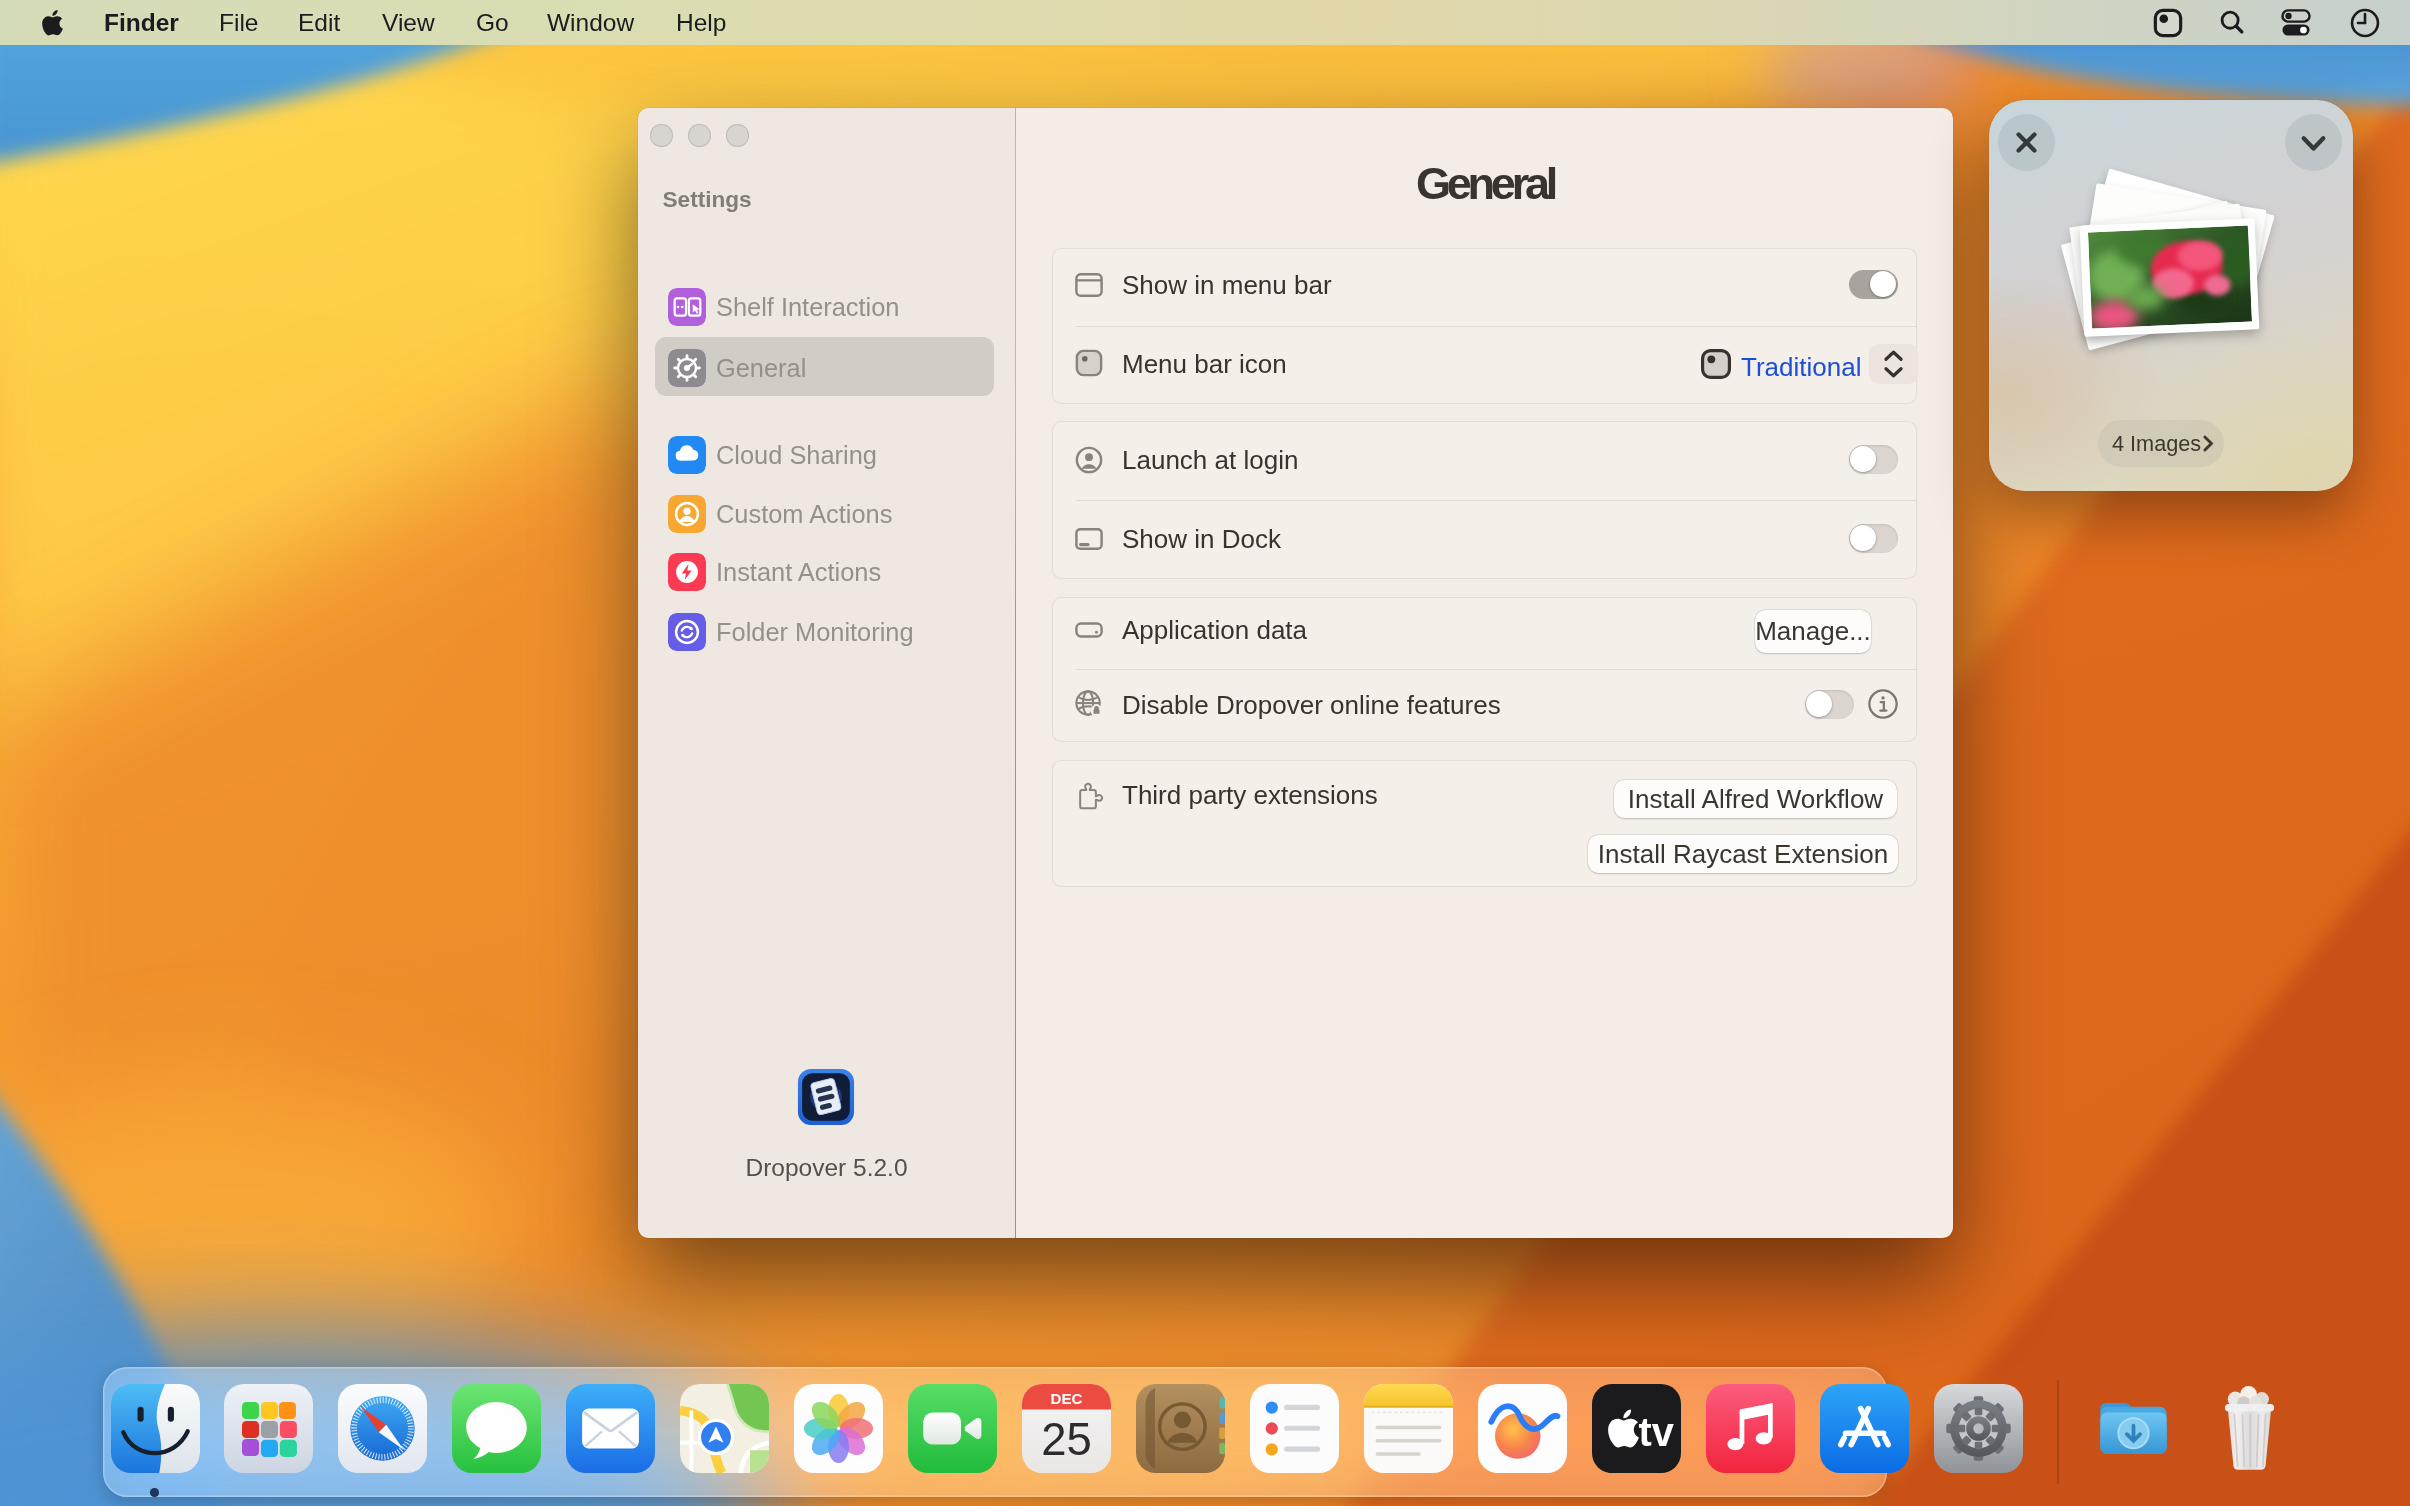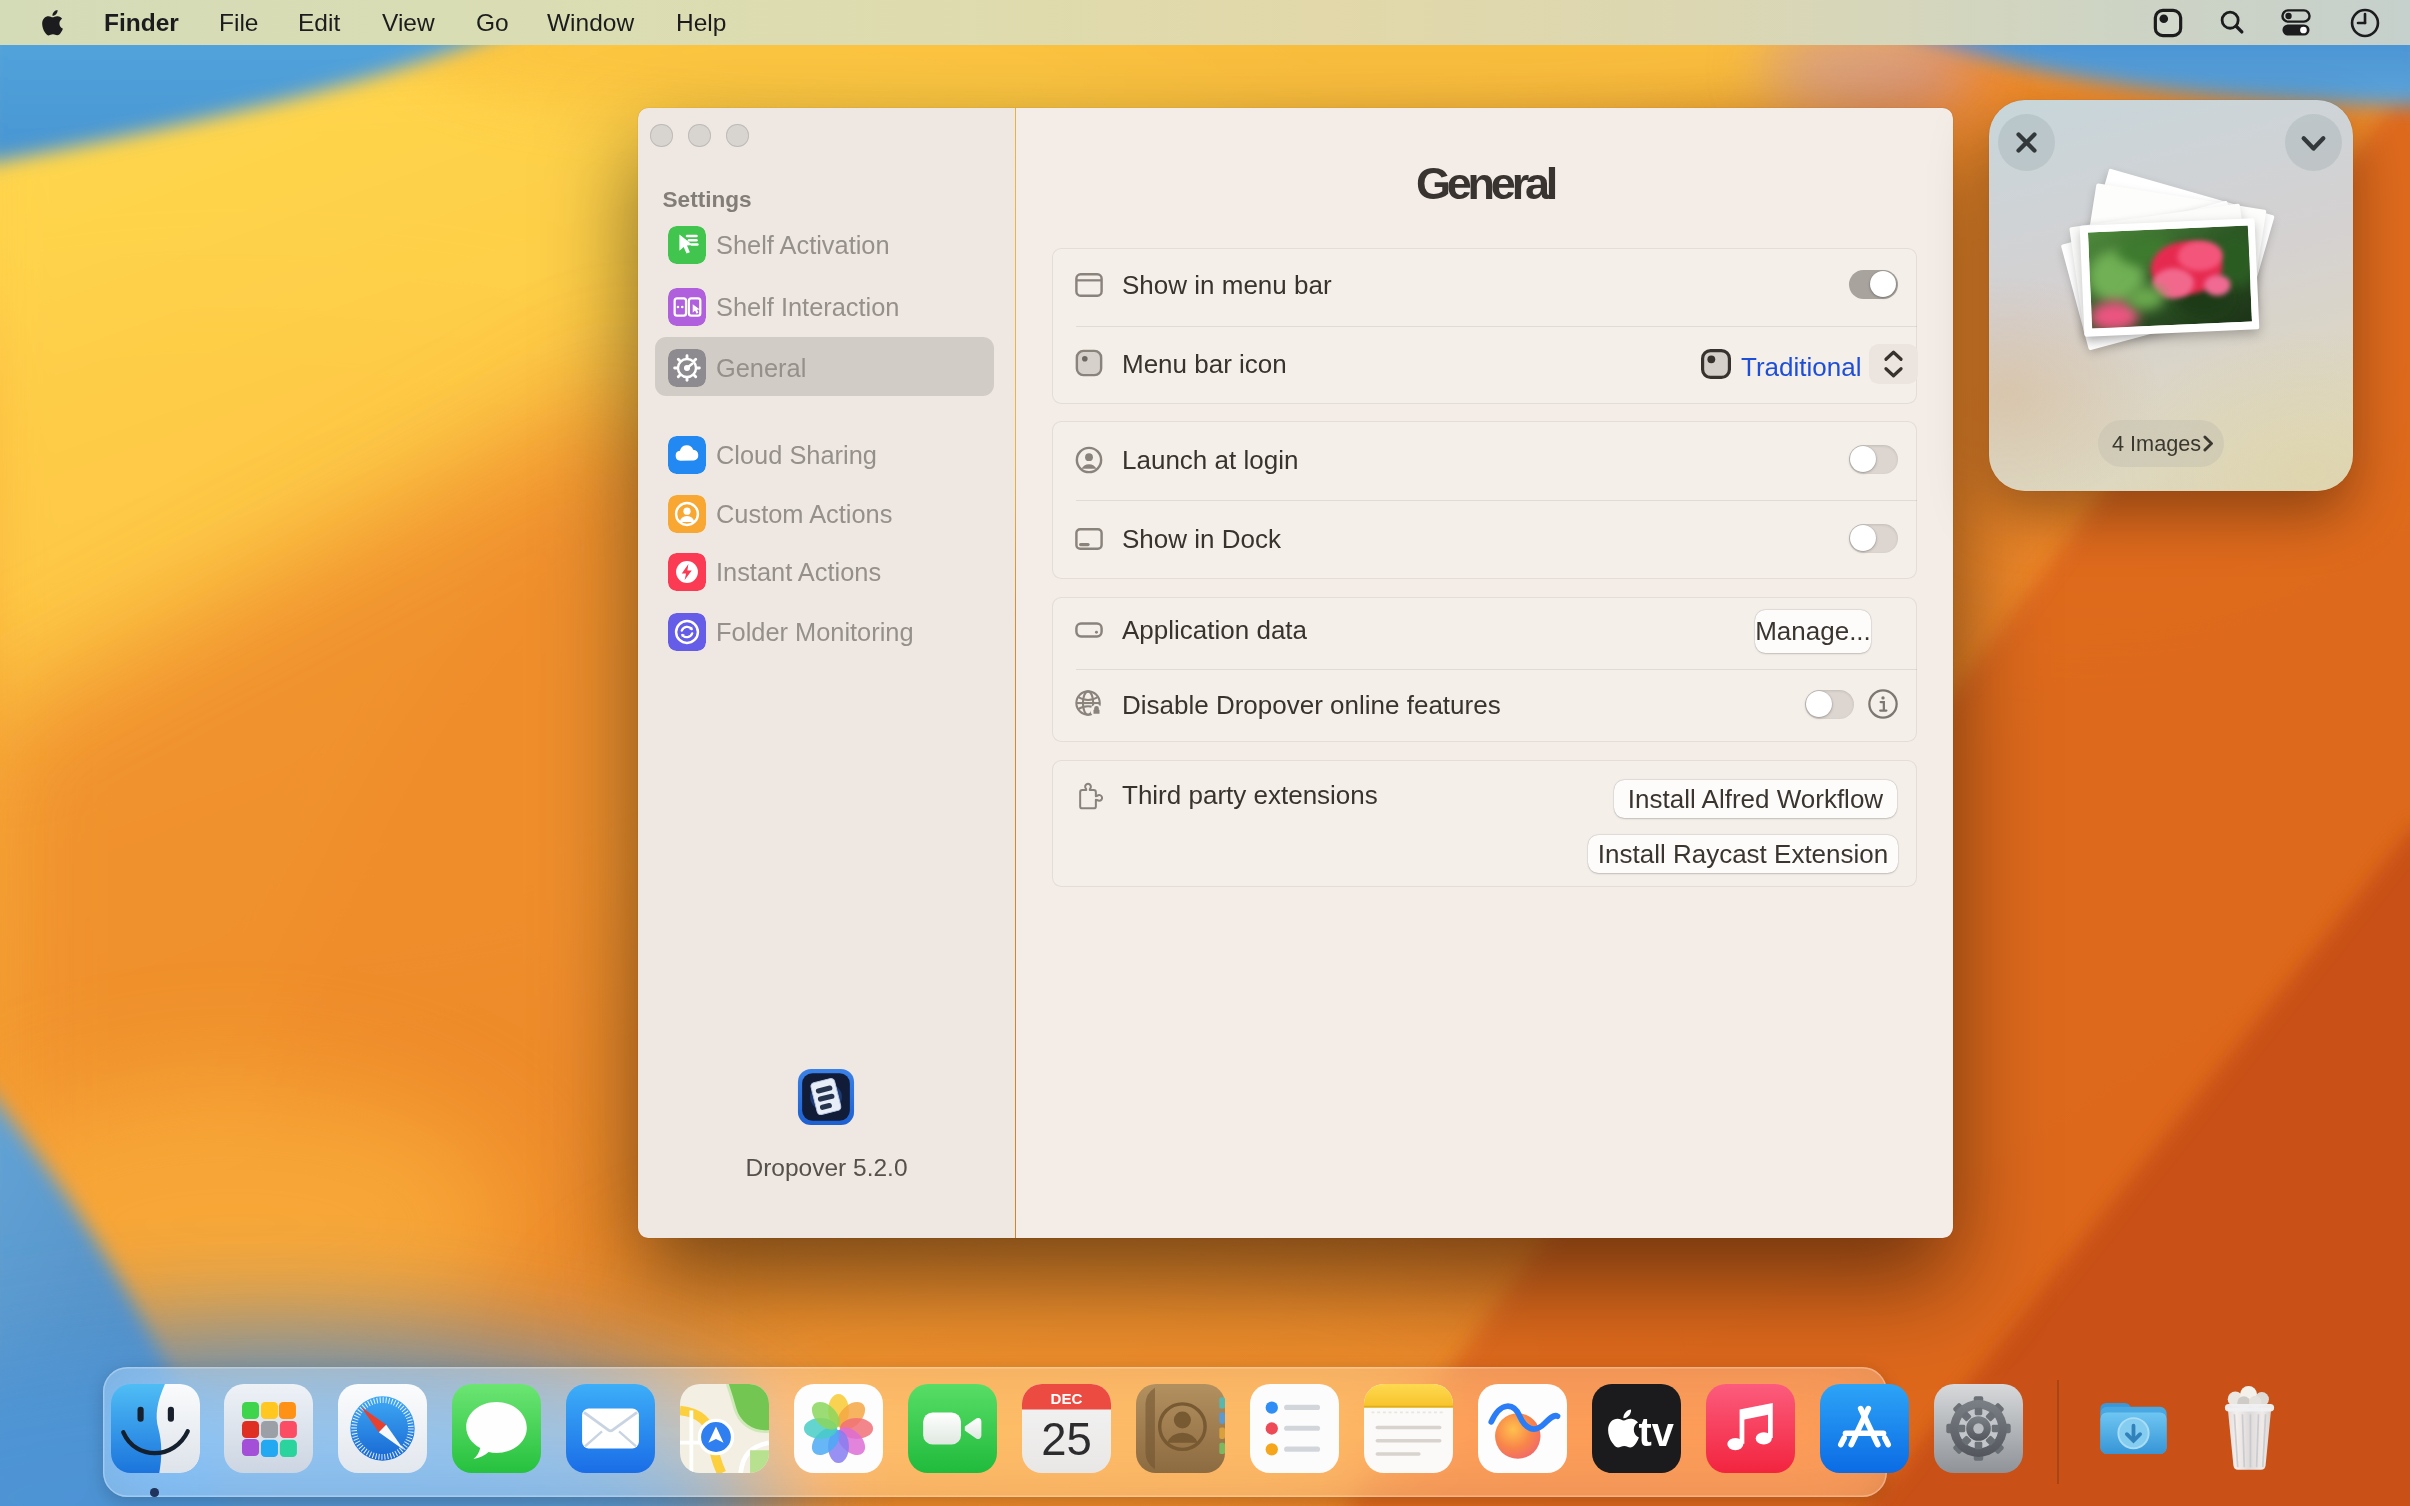--- a/index.html
+++ b/index.html
@@ -160,32 +160,20 @@
   </svg>
 </div>
 
 <div id="win">
   <div id="sidebar">
     <div class="tlight" style="left:12.2px"></div>
     <div class="tlight" style="left:50px"></div>
     <div class="tlight" style="left:88px"></div>
     <div style="position:absolute;left:24.5px;top:79px;font-size:22.6px;font-weight:bold;color:#837d77">Settings</div>
 
-    <div class="navrow" style="top:108px">
-      <svg class="navicon" viewBox="0 0 40 40">
-            <rect width="40" height="40" rx="9" fill="#41c54e"></rect>
-            <path d="M12 9 L12 26 L16.5 22 L19.5 29 L23 27.5 L20 20.5 L26 20 Z" fill="#fff"></path>
-            <g stroke="#fff" stroke-width="2.6" stroke-linecap="round">
-              <line x1="20" y1="10.5" x2="30" y2="10.5"></line>
-              <line x1="22" y1="15" x2="30" y2="15"></line>
-              <line x1="25" y1="19.5" x2="31" y2="19.5"></line>
-            </g>
-          </svg>
-      <div class="navlabel">Shelf Activation</div>
-    </div>
     <div class="navrow" style="top:170px">
       <svg class="navicon" viewBox="0 0 40 40">
             <rect width="40" height="40" rx="9" fill="#b05fdd"></rect>
             <rect x="7" y="11" width="12" height="18" rx="2.5" fill="none" stroke="#fff" stroke-width="2.4"></rect>
             <rect x="22" y="11" width="12" height="18" rx="2.5" fill="none" stroke="#fff" stroke-width="2.4"></rect>
             <circle cx="10.5" cy="20" r="1.4" fill="#fff"></circle>
             <circle cx="15" cy="20" r="1.4" fill="#fff"></circle>
             <path d="M26 17 L26 26 L28.5 23.8 L30 27 L32 26 L30.6 22.9 L33.5 22.6 Z" fill="#fff"></path>
           </svg>
       <div class="navlabel">Shelf Interaction</div>

